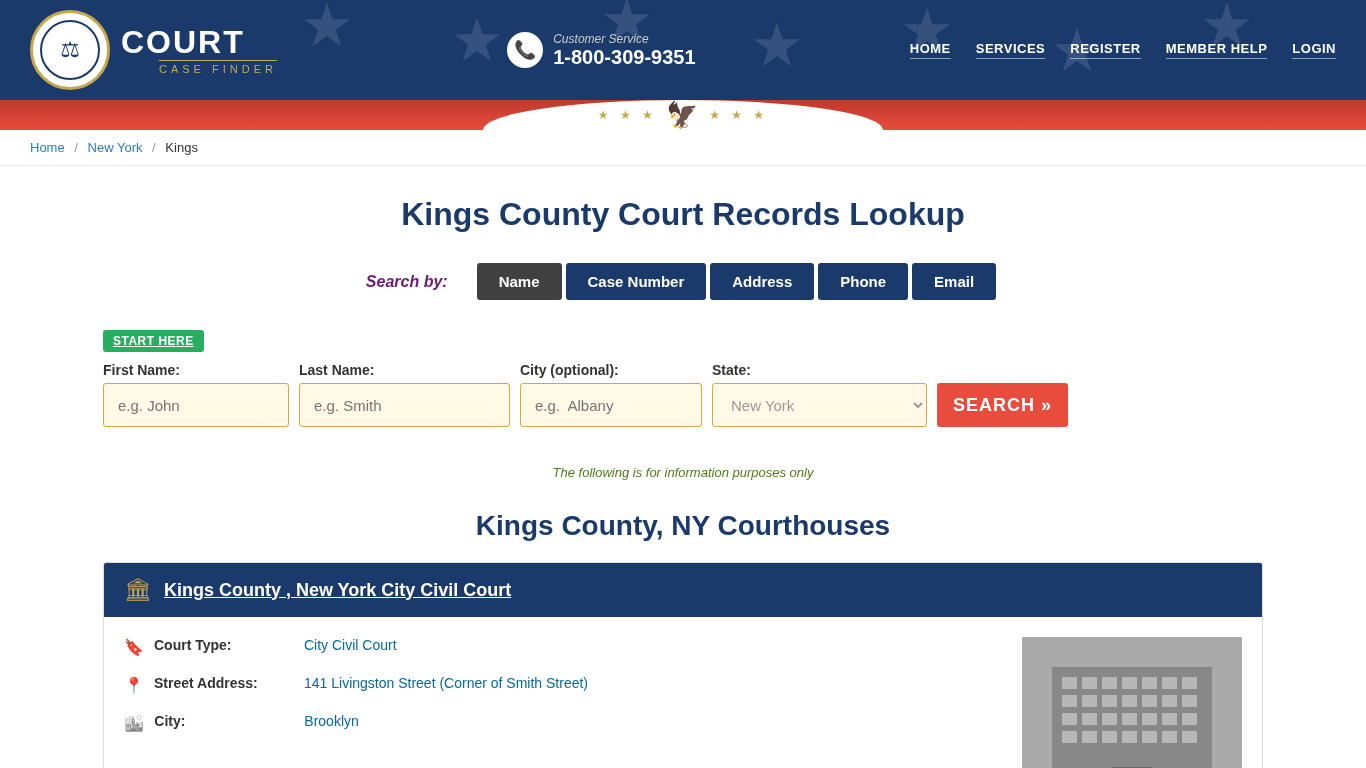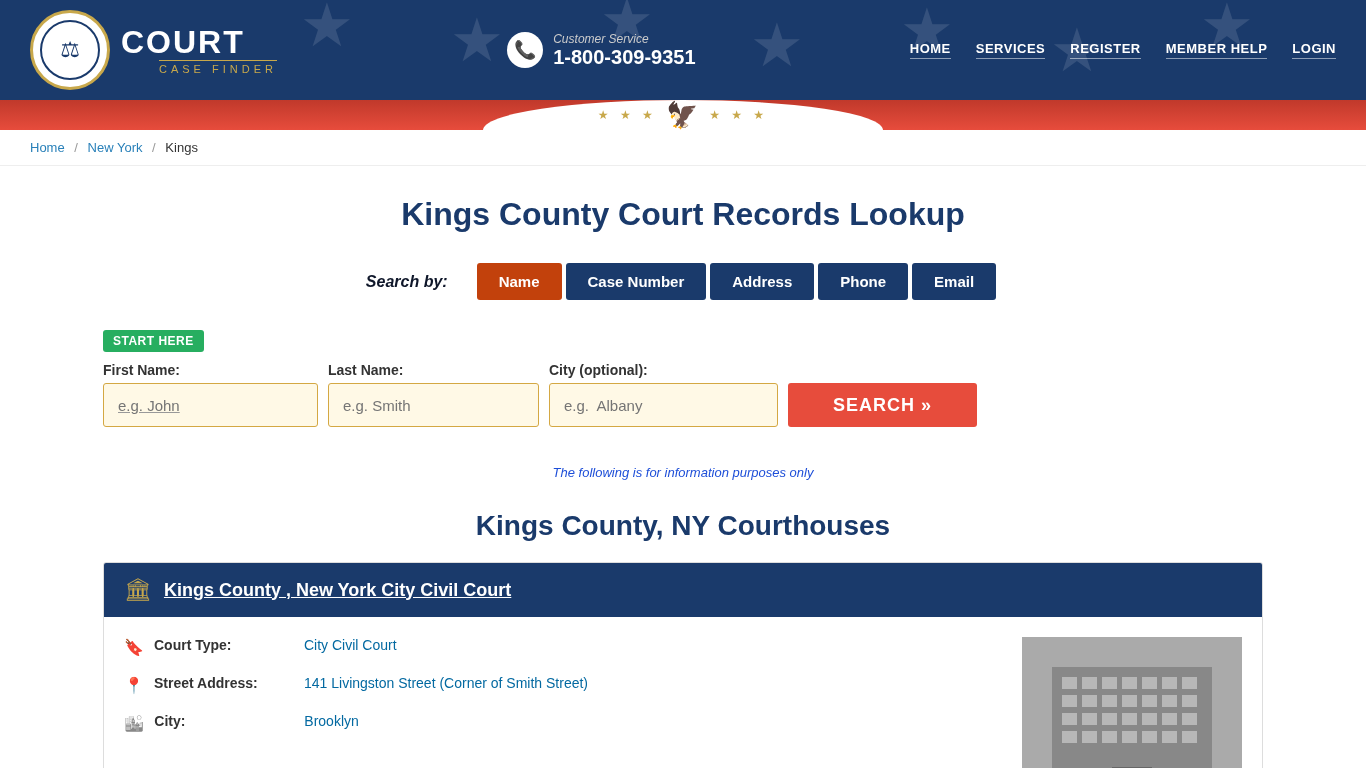--- a/index.html
+++ b/index.html
@@ -192,34 +192,34 @@
       display: flex;
       align-items: center;
       justify-content: center;
       gap: 0;
       margin-bottom: 20px;
     }
     .search-by-label {
       font-size: 16px;
       font-style: italic;
       font-weight: bold;
-      color: #0f172a;
+      color: #701a75;
       margin-right: 29px;
     }
     .search-tab {
       padding: 10px 22px;
       border: none;
       cursor: pointer;
       font-size: 15px;
       font-weight: bold;
       margin-right: 4px;
       border-radius: 3px;
     }
     .search-tab.active {
-      background: #c2410c;
+      background: #404040;
       color: white;
     }
     .search-tab.inactive {
       background: #1a3a6b;
       color: white;
     }
 
     
     .search-form-container {
       background: #fff;
@@ -228,20 +228,21 @@
     .start-here-badge {
       background: #27ae60;
       color: white;
       font-size: 12px;
       font-weight: bold;
       padding: 4px 10px;
       border-radius: 3px;
       display: inline-block;
       margin-bottom: 10px;
       letter-spacing: 0.5px;
+      text-decoration: underline;
     }
     .form-fields-row {
       display: flex;
       align-items: flex-end;
       gap: 10px;
       flex-wrap: nowrap;
     }
     .form-field {
       display: flex;
       flex-direction: column;
@@ -254,44 +255,44 @@
     }
     .form-field input, .form-field select {
       padding: 10px 14px;
       border: 1px solid #d4a843;
       border-radius: 3px;
       background: #fff9e6;
       font-size: 15px;
       color: #999;
       height: 44px;
     }
-    .field-first { width: 215px; text-decoration: underline; }
+    .field-first { width: 186px; }
     .field-last { width: 211px; }
-    .field-city { width: 229px; }
+    .field-city { width: 182px; }
     .field-state { width: 215px; }
     .search-btn {
       background: #e74c3c;
       color: white;
       border: none;
-      padding: 0 45px;
+      padding: 0 16px;
       height: 44px;
       font-size: 18px;
       font-weight: bold;
       cursor: pointer;
       border-radius: 3px;
       display: flex;
       align-items: center;
       gap: 6px;
       letter-spacing: 1px;
       white-space: nowrap;
     }
     .info-note {
       text-align: center;
       font-style: italic;
-      color: #1d4ed8;
+      color: #4d7c0f;
       font-size: 13px;
       margin-top: 18px;
     }
 
     
     .courthouses-title {
       text-align: center;
       color: #1a3a6b;
       font-size: 28px;
       font-weight: bold;
@@ -448,20 +449,31 @@
         <input class="field-first" type="text" placeholder="e.g. John" style="">
       </div>
       <div class="form-field">
         <label>Last Name:</label>
         <input class="field-last" type="text" placeholder="e.g. Smith" style="">
       </div>
       <div class="form-field">
         <label>City (optional):</label>
         <input class="field-city" type="text" placeholder="e.g.  Albany" style="">
       </div>
+      <div class="form-field">
+        <label>State:</label>
+        <select class="field-state">
+          <option>New York</option>
+          <option>Alabama</option>
+          <option>Alaska</option>
+          <option>California</option>
+          <option>Florida</option>
+          <option>Texas</option>
+        </select>
+      </div>
       <button class="search-btn">
         <span>SEARCH »</span>
       </button>
     </div>
   </div>
 
   <p class="info-note">The following is for information purposes only</p>
 
   <h2 class="courthouses-title">Kings County, NY Courthouses</h2>
 

